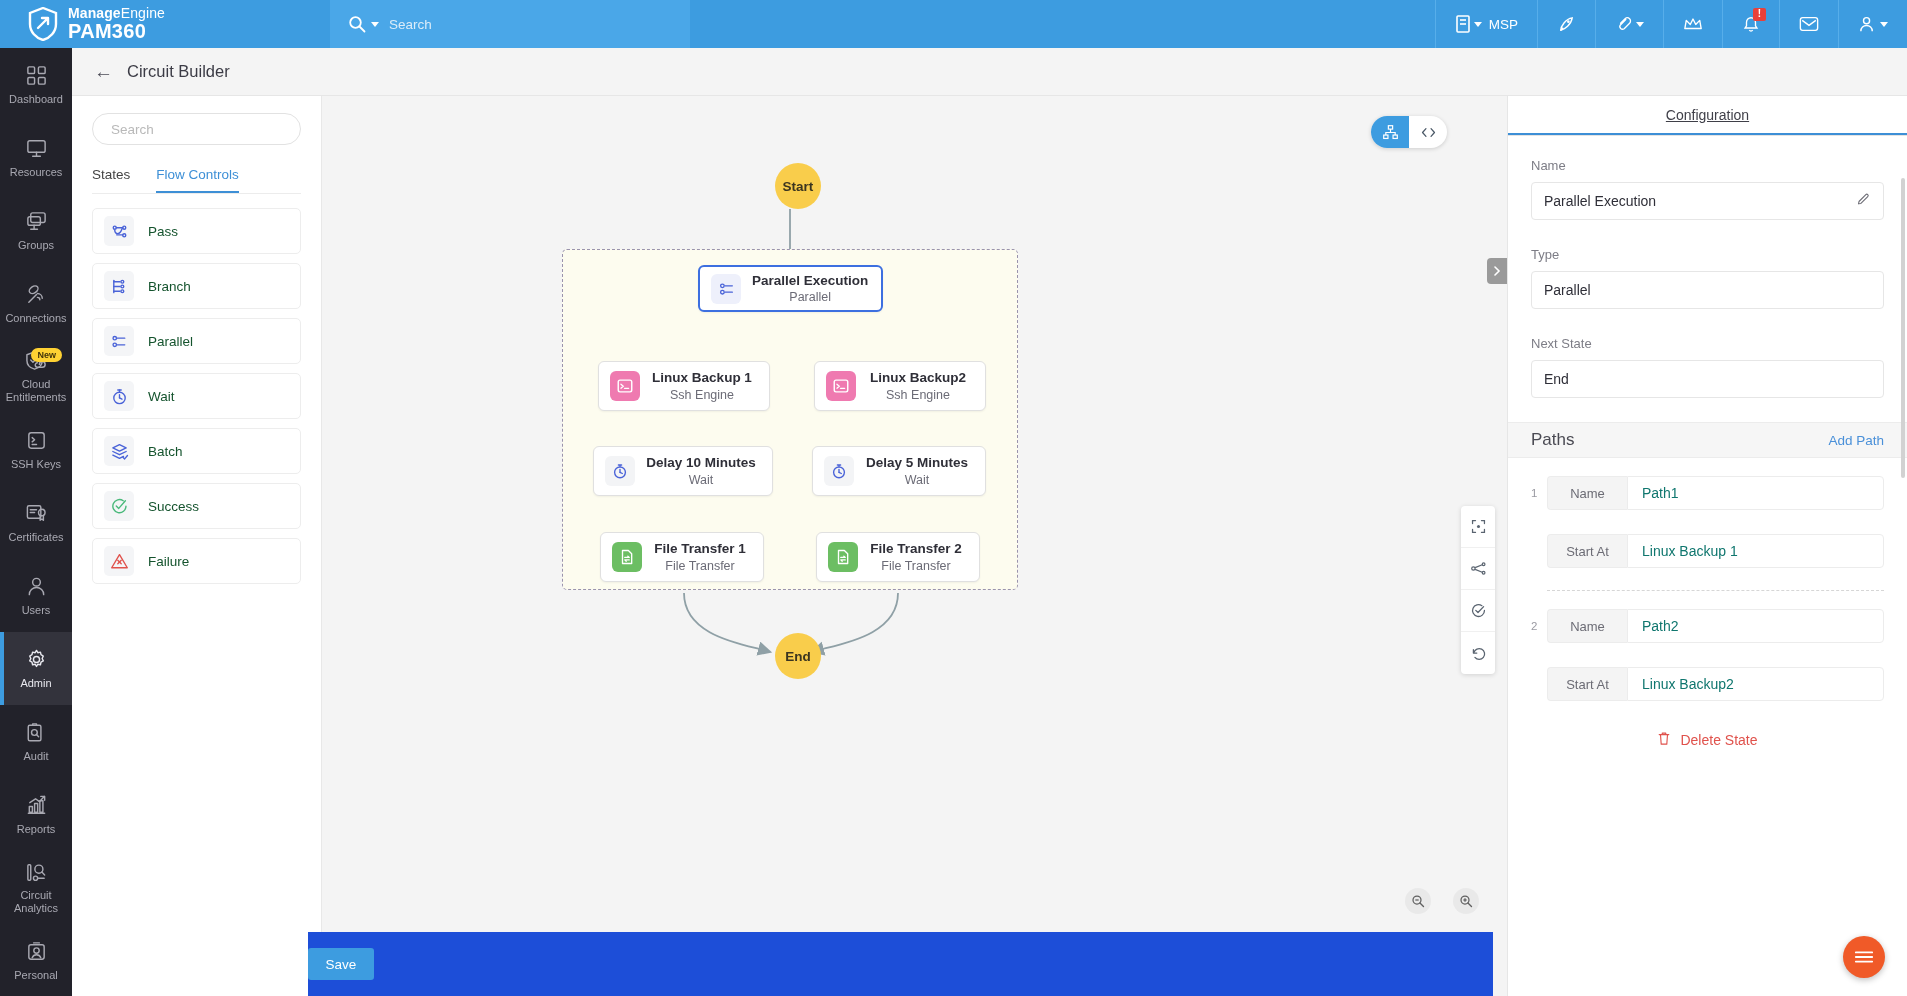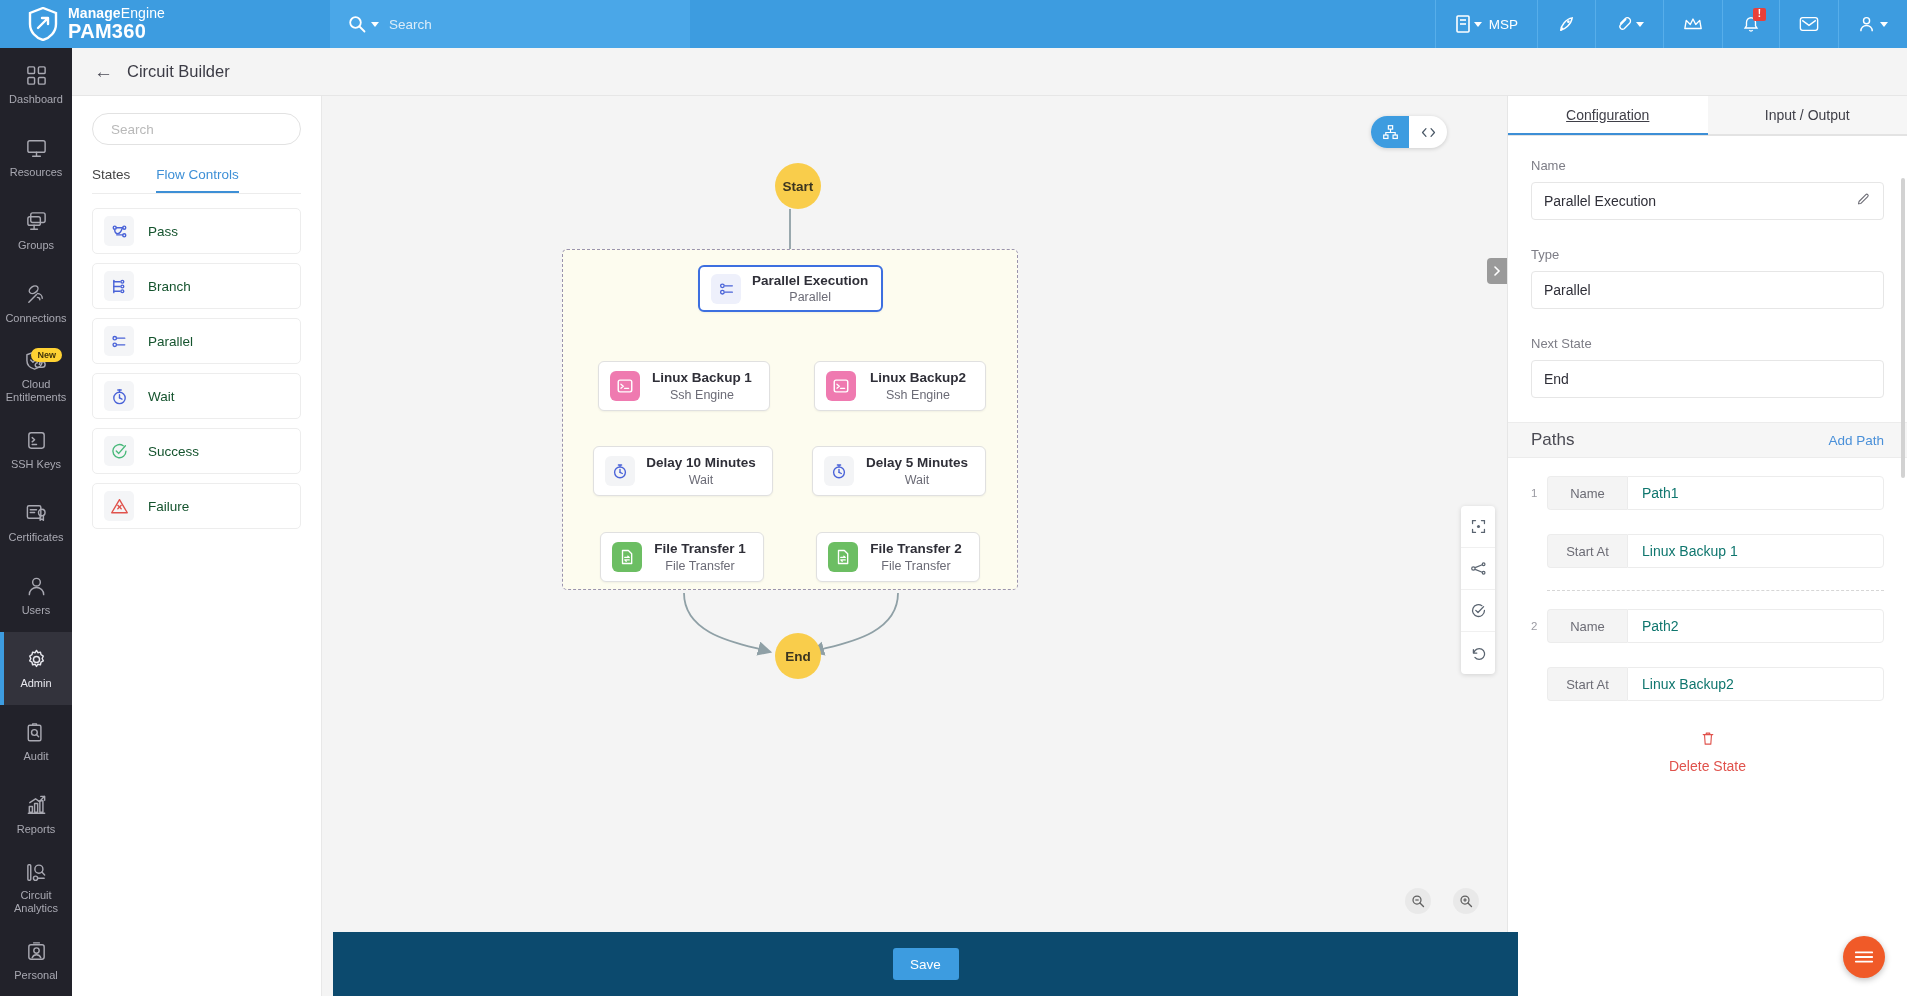--- a/index.html
+++ b/index.html
@@ -82,25 +82,25 @@
   .fld-gap { height:27px; }
   .paths-hdr { margin-top:24px; height:36px; background:#f6f6f6; border-top:1px solid #ececec; border-bottom:1px solid #ececec; display:flex; align-items:center; padding:0 23px;}
   .paths-lbl { font-size:17px; color:#4a4a53; }
   .addpath { margin-left:auto; color:#4a90d9; font-size:13.5px; cursor:pointer; }
   .path-item { padding:0 23px; }
   .prow { display:flex; align-items:center; margin-top:18px; }
   .pnum { width:16px; font-size:11.5px; color:#9a9aa2; }
   .pkey { width:80px; height:34px; background:#f4f4f4; border:1px solid #ececec; border-right:0; border-radius:4px 0 0 4px; display:flex; align-items:center; justify-content:center; font-size:13px; color:#6c6c75;}
   .pval { flex:1; height:34px; border:1px solid #ececec; border-radius:0 4px 4px 0; display:flex; align-items:center; padding-left:14px; font-size:14px; color:#0f766e;}
   .pdash { margin:22px 23px 0 39px; border-top:1px dashed #d6d6d6; }
-  .delstate { margin-top:30px; display:flex; align-items:center; justify-content:center; gap:9px; color:#e0524c; font-size:14px; cursor:pointer;flex-direction:column;}
+  .delstate { margin-top:30px; display:flex; align-items:center; justify-content:center; gap:9px; color:#e0524c; font-size:14px; cursor:pointer;}
   .rscroll { position:absolute; top:42px; right:2px; width:4px; height:840px; }
   .rscroll i { position:absolute; top:40px; left:0; width:4px; height:300px; background:#d2d2d2; border-radius:2px; display:block;}
   
-  .footer { position:absolute; top:932px; left:333px; width:1185px; height:64px; background:#0c4a6e; display:flex; align-items:center; justify-content:center;}
+  .footer { position:absolute; top:932px; left:308px; width:1185px; height:64px; background:#1d4ed8; display:flex; align-items:center; }
   .savebtn { width:66px; height:32px; background:#3d9ce0; color:#fff; border:0; border-radius:3px; font-size:13.5px; font-family:inherit; cursor:pointer;}
   .fab { position:absolute; right:22px; bottom:18px; width:42px; height:42px; border-radius:50%; background:#f05a28; display:flex; align-items:center; justify-content:center; cursor:pointer; box-shadow:0 2px 6px rgba(0,0,0,.25); z-index:9;}
 </style>
 </head>
 <body>
 
 <div class="topbar">
   <div class="brand">
     <div class="shield">
       <svg width="30" height="34" viewBox="0 0 30 34">
@@ -374,20 +374,31 @@
         <span class="pal-ic">
           <svg width="19" height="19" viewBox="0 0 20 20" fill="none" stroke="#4a63d8" stroke-width="1.45" stroke-linecap="round" stroke-linejoin="round">
             <circle cx="10" cy="11.5" r="6"></circle>
             <line x1="10" y1="11.5" x2="10" y2="8.2"></line>
             <line x1="10" y1="11.5" x2="12.6" y2="12.8"></line>
             <line x1="8.2" y1="3.2" x2="11.8" y2="3.2"></line>
             <line x1="10" y1="3.2" x2="10" y2="5.4"></line>
           </svg>
         </span>
         <span class="pal-lbl">Wait</span>
+      </div>
+      <div class="pal-row">
+        <span class="pal-ic">
+          <svg width="19" height="19" viewBox="0 0 20 20" fill="none" stroke="#4a63d8" stroke-width="1.45" stroke-linecap="round" stroke-linejoin="round">
+            <path d="M10 2.8 L17 6.2 L10 9.6 L3 6.2 Z"></path>
+            <path d="M3 10 L10 13.4 L17 10"></path>
+            <path d="M3 13.8 L10 17.2 L14.2 15.1"></path>
+            <path d="M13.6 16 L15.4 17.8 L18.4 14.2"></path>
+          </svg>
+        </span>
+        <span class="pal-lbl">Batch</span>
       </div>
       <div class="pal-row">
         <span class="pal-ic">
           <svg width="19" height="19" viewBox="0 0 20 20" fill="none" stroke="#49b97a" stroke-width="1.45" stroke-linecap="round" stroke-linejoin="round">
             <path d="M16.8 9.6 a6.9 6.9 0 1 1-2.9-5.6"></path>
             <path d="M6.6 9.4 L9.2 12 L16.2 4"></path>
           </svg>
         </span>
         <span class="pal-lbl">Success</span>
       </div>
@@ -604,21 +615,20 @@
           <line x1="7.2" y1="5.2" x2="7.2" y2="9.2" stroke="#5f5f5f" stroke-width="1.5"></line>
           <line x1="10.8" y1="10.8" x2="15" y2="15" stroke="#5f5f5f" stroke-width="1.6" stroke-linecap="round"></line>
         </svg>
     </div>
   </div>
 </div>
 
 <div class="rpanel">
   <div class="rtabs" id="rTabs">
       <div class="rtab active">Configuration</div>
-      <div class="rtab">Input / Output</div>
     </div>
   <div class="rscroll">
       <i></i>
     </div>
   <div class="rbody">
     <div class="fld-lbl">Name</div>
     <div class="fld">
       <span class="val">Parallel Execution</span>
       <span>
         <svg width="15" height="15" viewBox="0 0 18 18">

